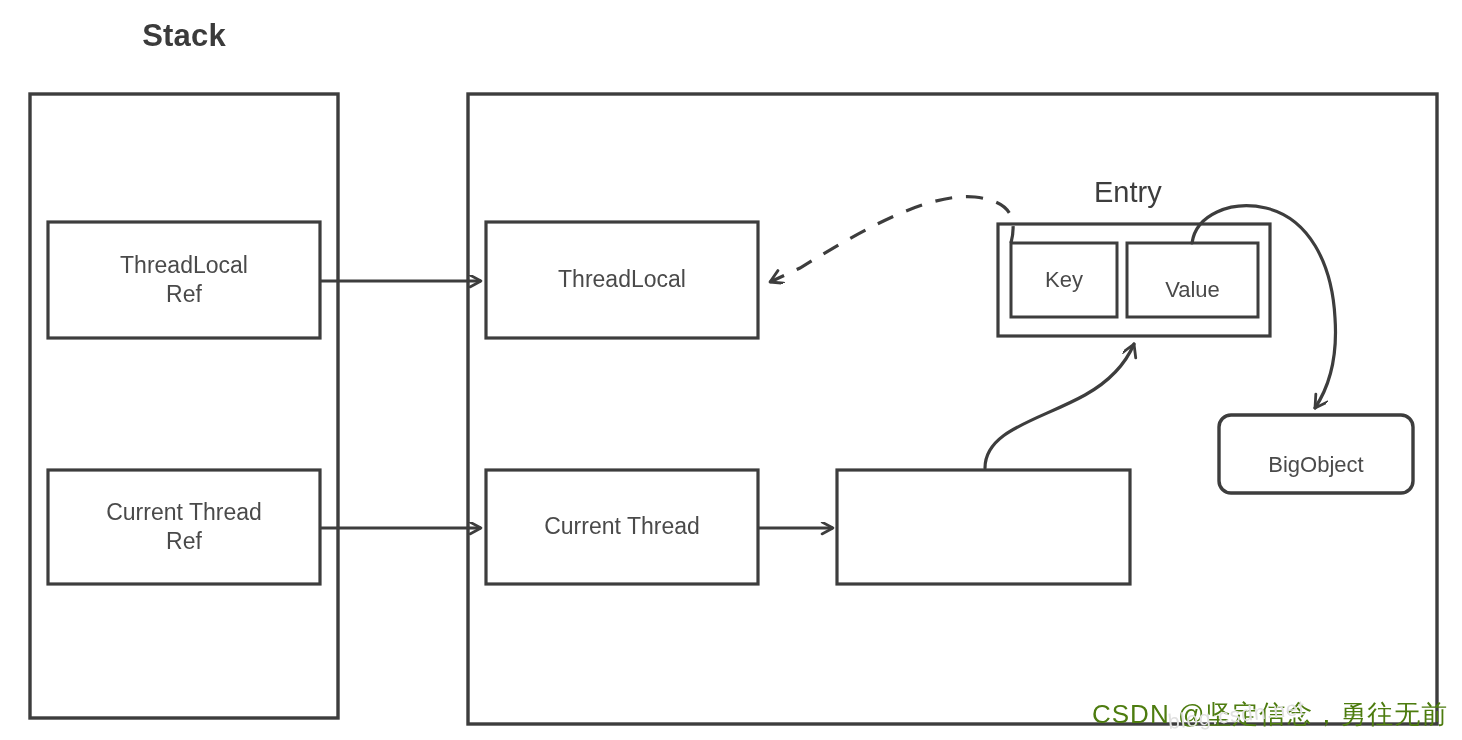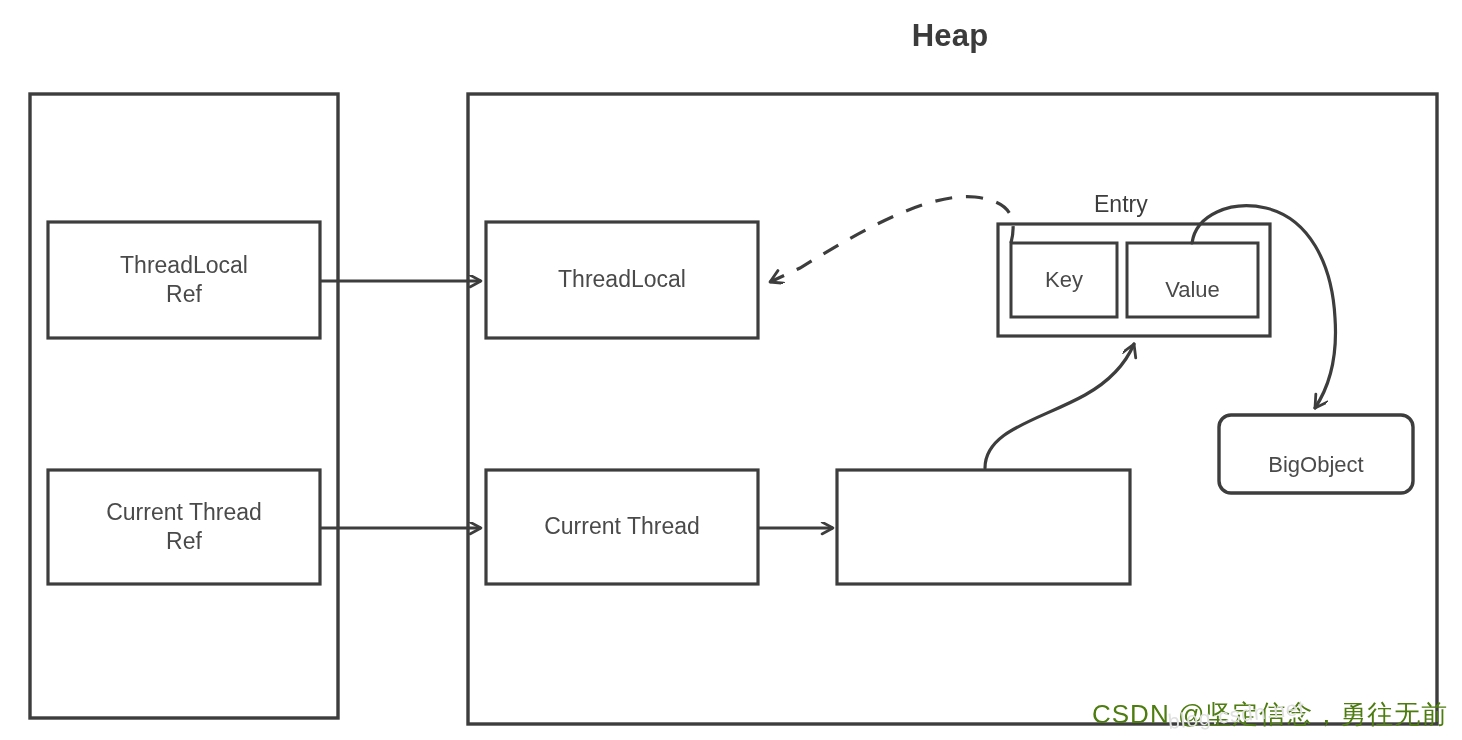--- a/index.html
+++ b/index.html
@@ -44,24 +44,23 @@
     text-align: center;
     color: #4a4a4a;
     font-size: 23px;
     line-height: 1.28;
     white-space: pre-line;
     pointer-events: none;
   }
   .node-label.small { font-size: 22px; }
   .entry-caption {
     position: absolute;
-    font-size: 23px;
+    font-size: 29px;
     color: #3d3d3d;
     white-space: nowrap;
-    margin-top: 15px;
   }
   .watermark {
     position: absolute;
     color: #4d7c0f;
     white-space: nowrap;
     font-size: 26px;
     letter-spacing: 1px;
     pointer-events: none;
   }
   .watermark.sub {
@@ -114,21 +113,21 @@
     <line x1="758" y1="528" x2="833" y2="528" stroke="#3d3d3d" stroke-width="3" marker-end="url(#arrowOpen)"></line>
 
     <path d="M 985 468 C 985 430 1040 420 1085 395 C 1110 381 1125 365 1134 344" fill="none" stroke="#3d3d3d" stroke-width="3.2" stroke-linecap="round" marker-end="url(#arrowOpen2)"></path>
 
     <path d="M 1011 243 C 1018 215 1008 201 975 197 C 930 193 870 225 800 268 L 770 282" fill="none" stroke="#3d3d3d" stroke-width="3.2" stroke-dasharray="17 14" stroke-linecap="butt" marker-end="url(#arrowOpen2)"></path>
 
     <path d="M 1192 243 C 1196 215 1230 200 1266 208 C 1308 218 1332 262 1335 318 C 1338 362 1327 390 1315 408" fill="none" stroke="#3d3d3d" stroke-width="3.2" stroke-linecap="round" marker-end="url(#arrowOpen2)"></path>
 
   </svg>
 
-  <div class="region-title" id="title-heap">Heap</div>
+  <div class="region-title" id="title-stack">Stack</div>
 
   <div class="node-label" style="left:48px;  top:222px; width:272px; height:116px;">ThreadLocal
 Ref</div>
 
   <div class="node-label" style="left:48px;  top:470px; width:272px; height:114px;">Current Thread
 Ref</div>
 
   <div class="node-label" style="left:486px; top:222px; width:272px; height:116px;">ThreadLocal</div>
 
   <div class="node-label" style="left:486px; top:470px; width:272px; height:114px;">Current Thread</div>

